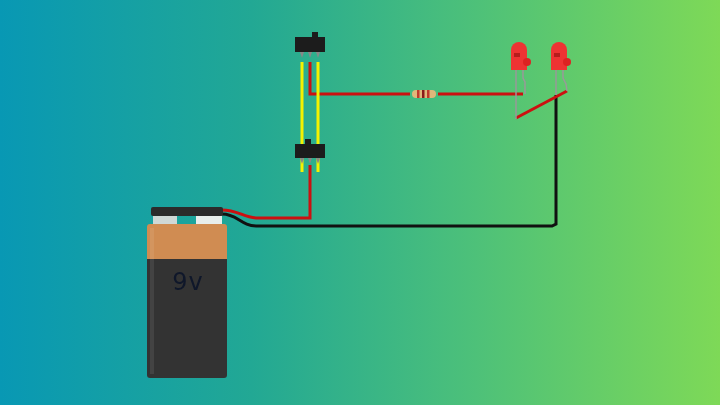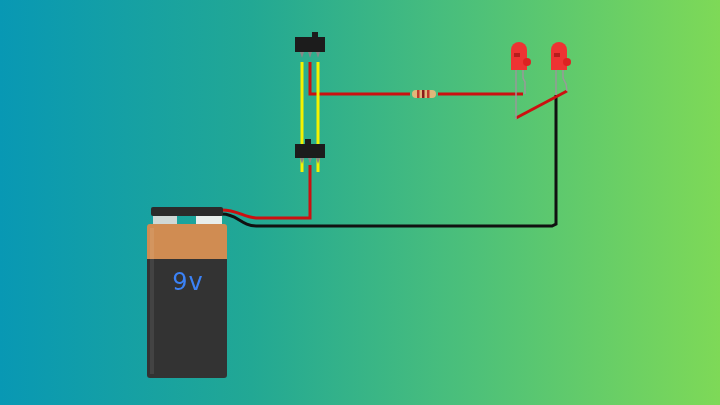--- a/index.html
+++ b/index.html
@@ -5,21 +5,21 @@
     html, body { margin: 0; padding: 0; }
     body {
       width: 720px; height: 405px; overflow: hidden;
       background: linear-gradient(90deg, #0898b4 0%, #22a894 35%, #4cc07a 65%, #7ed957 100%);
       font-family: "DejaVu Sans", sans-serif;
       position: relative;
     }
     #stage { position: absolute; left: 0; top: 0; width: 720px; height: 405px; }
     .battery-label {
       position: absolute; left: 148px; top: 268px; width: 80px;
-      text-align: center; color: #3b82f6; font-size: 24px; letter-spacing: 1px;
+      text-align: center; color: #0f172a; font-size: 24px; letter-spacing: 1px;
       font-family: "DejaVu Sans", sans-serif;
     }
   </style>
 </head>
 <body>
 
 <svg id="stage" viewBox="0 0 720 405" xmlns="http://www.w3.org/2000/svg">
 
   <g>
     <path d="M222 214 C 238 214, 240 226, 258 226 L 552 226 L 556 224 L 556 95" fill="none" stroke="#111" stroke-width="3"></path>

